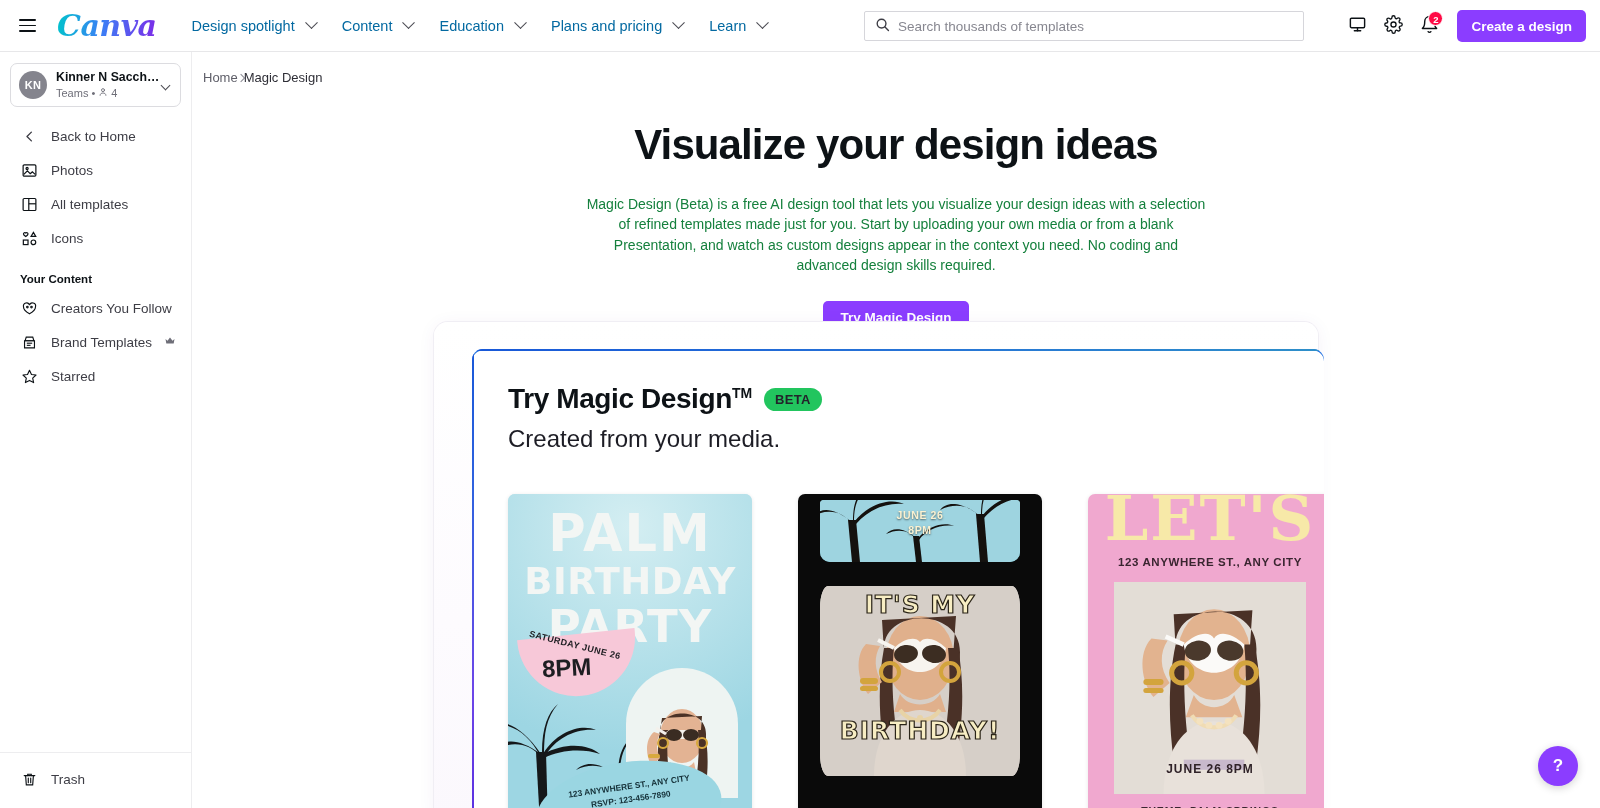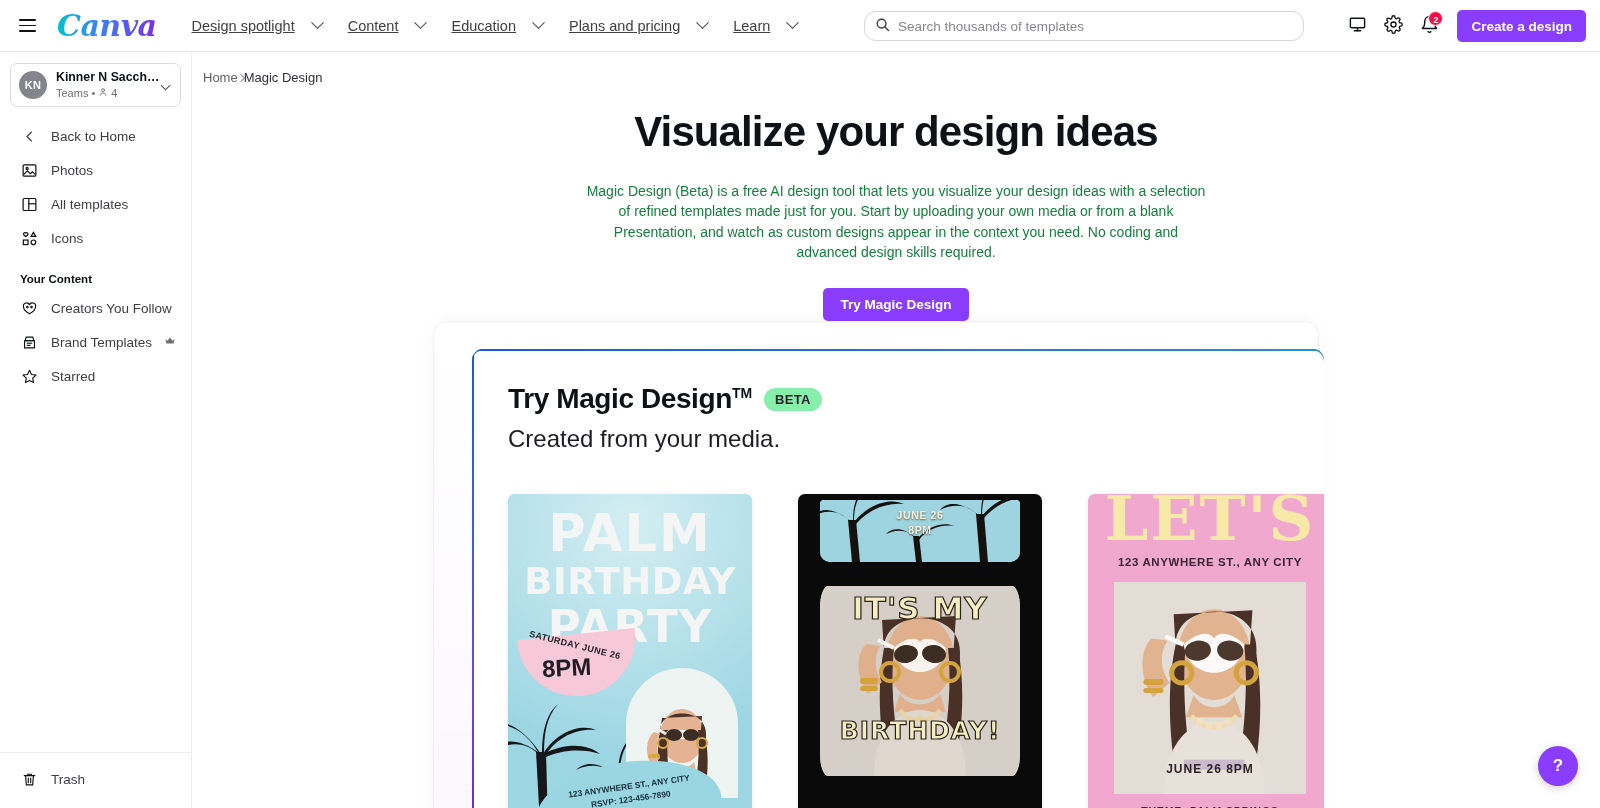--- a/index.html
+++ b/index.html
@@ -35,30 +35,30 @@
     font-size: 30px; font-style: italic; font-weight: 700;
     letter-spacing: -0.5px; cursor: pointer;
     background: linear-gradient(95deg,#00c4cc 0%,#3b7ff5 45%,#7d2ae8 100%);
     -webkit-background-clip: text; background-clip: text;
     -webkit-text-fill-color: transparent; color: transparent;
     line-height: 34px;
   }
 
   .navitems { display: flex; align-items: center; gap: 0px; }
   .navitem {
-    display: flex; align-items: center; gap: 18px;
-    padding: 7px 13px; font-size: 14.5px; color: #404040;
-    border-radius: 6px; cursor: pointer; white-space: nowrap; text-decoration: underline;
+    display: flex; align-items: center; gap: 12px;
+    padding: 7px 13px; font-size: 14.5px; color: #0369a1;
+    border-radius: 6px; cursor: pointer; white-space: nowrap;
   }
   .chev { width: 9px; height: 9px; border-right: 1.6px solid #4b4b52; border-bottom: 1.6px solid #4b4b52; transform: rotate(45deg) translate(-2px,-2px); }
 
   .search-wrap {
     position: absolute; left: 864px; top: 11px;
     width: 440px; height: 30px;
-    border: 1px solid #d6d6db; border-radius: 12px;
+    border: 1px solid #d6d6db; border-radius: 2px;
     display: flex; align-items: center; background: #fff;
   }
   .search-icon { margin: 0 8px 0 10px; flex: 0 0 auto; }
   .search-input {
     flex: 1; border: none; outline: none; font-size: 13.5px;
     font-family: "Liberation Sans", sans-serif; color: #0d1216; background: transparent;
     padding-right: 10px;
   }
   .search-input::placeholder { color: #878790; }
 
@@ -136,21 +136,21 @@
     background: #fff; overflow: hidden;
   }
   .breadcrumb {
     display: flex; align-items: center; gap: 0;
     padding: 18px 0 0 11px; font-size: 13px;
   }
   .crumb-link { color: #5e5e68; cursor: pointer; }
   .crumb-sep { width: 6px; height: 6px; border-right: 1.7px solid #8a8a93; border-top: 1.7px solid #8a8a93; transform: rotate(45deg); }
   .crumb-current { color: #2e2e36; cursor: default; }
 
-  .hero { text-align: center; margin-top: 23px; }
+  .hero { text-align: center; margin-top: 36px; }
   .hero h1 {
     font-size: 42px; font-weight: 700; letter-spacing: -0.9px;
     color: #0d1216; line-height: 1.12;
   }
   .hero p {
     margin: 26px auto 0 auto; max-width: 620px;
     font-size: 14px; line-height: 1.46; color: #15803d;
   }
   .cta {
     margin-top: 25px; display: inline-block;
@@ -188,21 +188,21 @@
     background: linear-gradient(90deg,#1858d8 0%,#2775d6 55%,#2e8fc9 100%);
   }
 
   .card-head { padding: 34px 0 0 36px; }
   .card-title-row { display: flex; align-items: center; gap: 12px; }
   .card-title {
     font-size: 28px; font-weight: 700; color: #0d1216; letter-spacing: -0.4px;
   }
   .card-title sup { font-size: 14px; font-weight: 700; vertical-align: super; letter-spacing: 0; }
   .beta {
-    background: #86efac; color: #23232b; border-radius: 13px;
+    background: #22c55e; color: #23232b; border-radius: 13px;
     padding: 4px 11px; font-size: 13px; font-weight: 600; letter-spacing: .3px;
   }
   .card-sub { margin-top: 10px; font-size: 24px; color: #1d1d25; font-weight: 400; }
 
   .thumbs {
     position: absolute; left: 36px; top: 145px;
     display: flex; gap: 46px;
   }
   .thumb {
     width: 244px; height: 330px;
@@ -271,21 +271,21 @@
   .t2 .photo-frame {
     position: absolute; left: 22px; right: 22px; top: 92px; height: 190px;
     background: linear-gradient(180deg,#d9d3cd 0%,#cfc6bd 100%);
     border-radius: 8px / 22px; overflow: hidden;
   }
   .t2 .b-top, .t2 .b-bot {
     position: absolute; left: 0; width: 100%; text-align: center; z-index: 6;
     font-family: "DejaVu Sans", sans-serif; font-weight: 700; color: #f7edc3;
     -webkit-text-stroke: 1.2px #2a2418; letter-spacing: 1px;
   }
-  .t2 .b-top { top: 96px; font-size: 31px; }
+  .t2 .b-top { top: 96px; font-size: 25px; }
   .t2 .b-bot { top: 222px; font-size: 25px; }
 
   
   .t3 { background: #f0a8cf; }
   .t3 .big-lets {
     position: absolute; top: -12px; left: 0; width: 100%; text-align: center;
     font-family: "DejaVu Serif", serif; font-weight: 700; font-size: 62px;
     color: #f7e9a8; letter-spacing: 2px; z-index: 2;
   }
   .t3 .addr {

